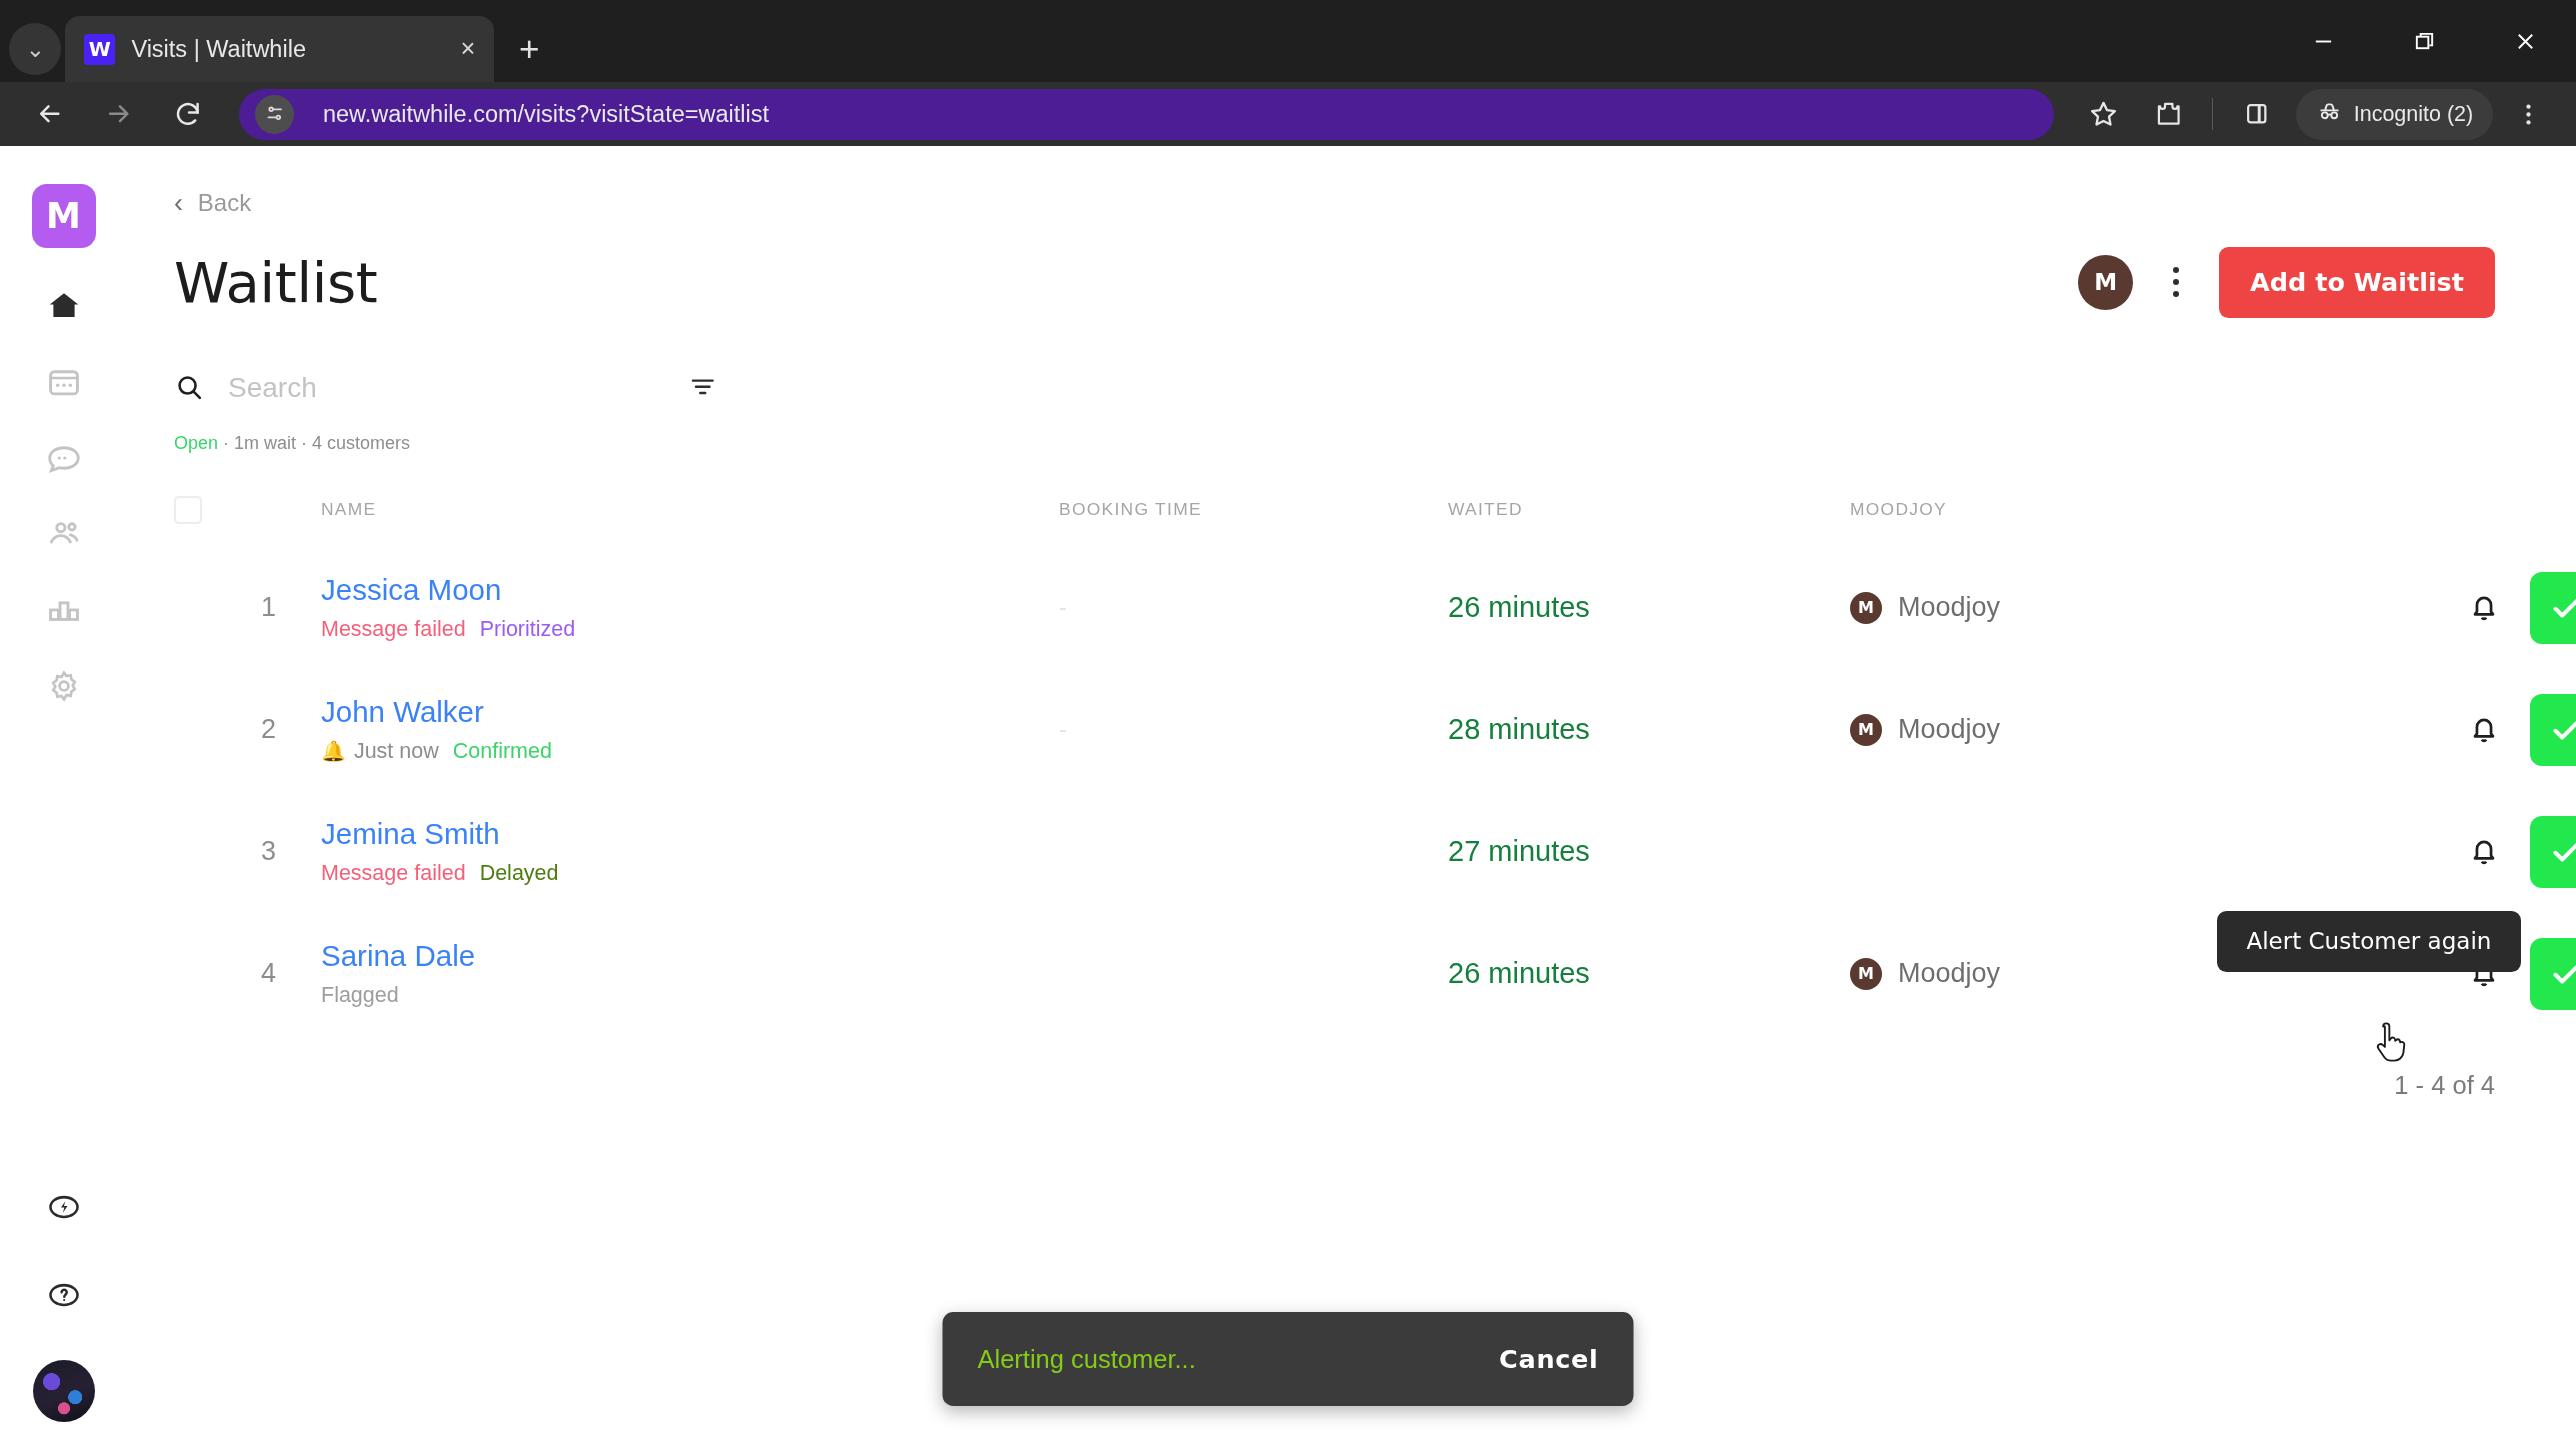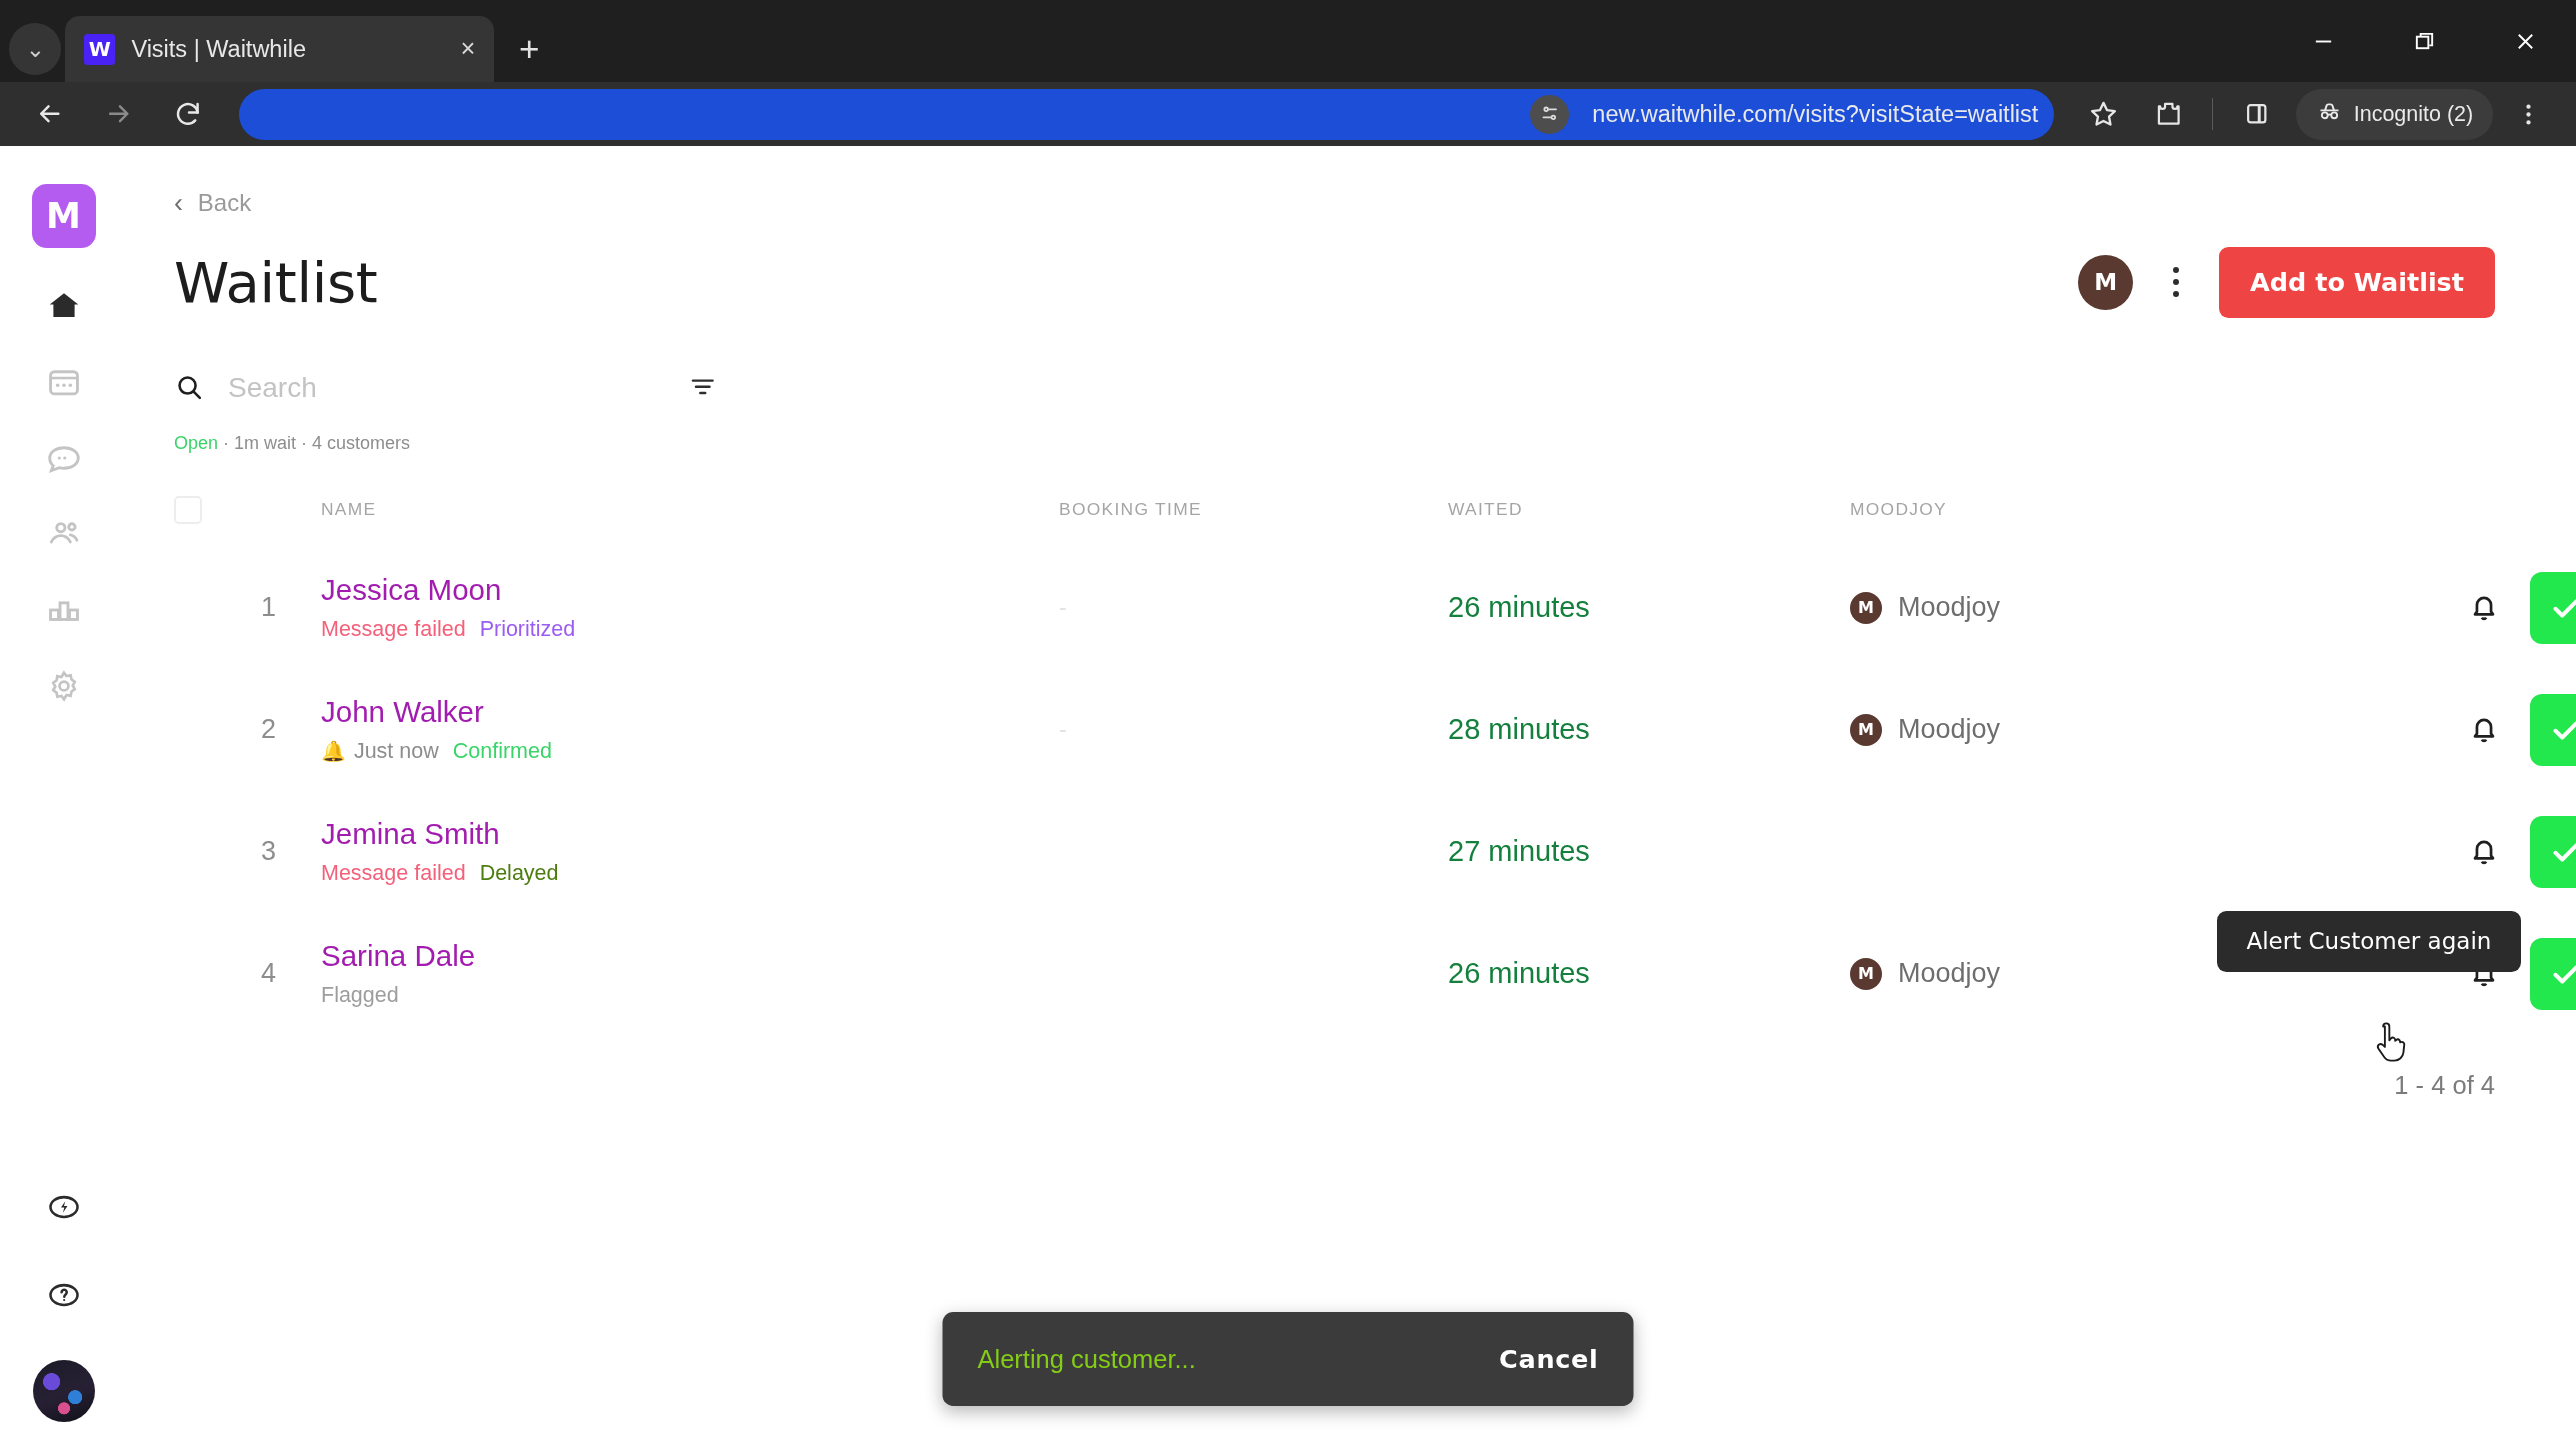--- a/index.html
+++ b/index.html
@@ -56,23 +56,23 @@
   .toolbar {
     height: 64px; background: #2f2f2f;
     display: flex; align-items: center; padding: 0 17.4px; gap: 5.4px;
   }
   .navbtn {
     width: 64px; height: 64px; display: flex; align-items: center;
     justify-content: center; color: #e8e8e8; font-size: 29.5px; flex: none;
   }
   .navbtn.disabled { color: #8a8a8a; }
   .omnibox {
-    flex: 1; height: 51px; background: #1d4ed8; border-radius: 27px;
-    display: flex; align-items: center; padding: 0 16px; gap: 23px;
-    margin: 0 13.4px; min-width: 0; justify-content: flex-end;
+    flex: 1; height: 51px; background: #4c1d95; border-radius: 27px;
+    display: flex; align-items: center; padding: 0 16px; gap: 29px;
+    margin: 0 13.4px; min-width: 0;
   }
   .omni-icon {
     width: 39px; height: 39px; border-radius: 20px; background: #4d4d4d;
     display: flex; align-items: center; justify-content: center; flex: none;
   }
   .omni-url { color: #e9e9e9; font-size: 23.5px; white-space: nowrap; }
   .tb-icon {
     width: 60px; height: 60px; display: flex; align-items: center;
     justify-content: center; color: #e6e6e6; flex: none;
   }
@@ -173,21 +173,21 @@
   .col-mood  { width: 376px; }
   .col-act   { width: 376px; }
 
   .hdr-checkbox {
     width: 28px; height: 28px; border: 2px solid #ededed; border-radius: 4.7px;
     display: block;
   }
 
   table.visits td { padding: 0; vertical-align: middle; height: 122px; }
   .rownum { font-size: 27px; color: #8d8d8d; }
-  .cust-name { font-size: 29.5px; color: #a21caf; margin-bottom: 9.4px; }
+  .cust-name { font-size: 29.5px; color: #3b82f6; margin-bottom: 9.4px; }
   .tags { display: flex; align-items: center; gap: 14px; font-size: 21.5px; }
   .tag-failed   { color: #f4607a; }
   .tag-prior    { color: #9b5cf2; }
   .tag-confirm  { color: #3ad46a; }
   .tag-delayed  { color: #4d7c0f; }
   .tag-flagged  { color: #9d9d9d; }
   .tag-justnow  { color: #8d8d8d; display: flex; align-items: center; gap: 8px; }
   .bell-yellow { color: #ffd23f; font-size: 20px; }
   .booking-dash { color: #e2e2e2; font-size: 23px; }
   .waited { font-size: 29px; color: #15803d; }

